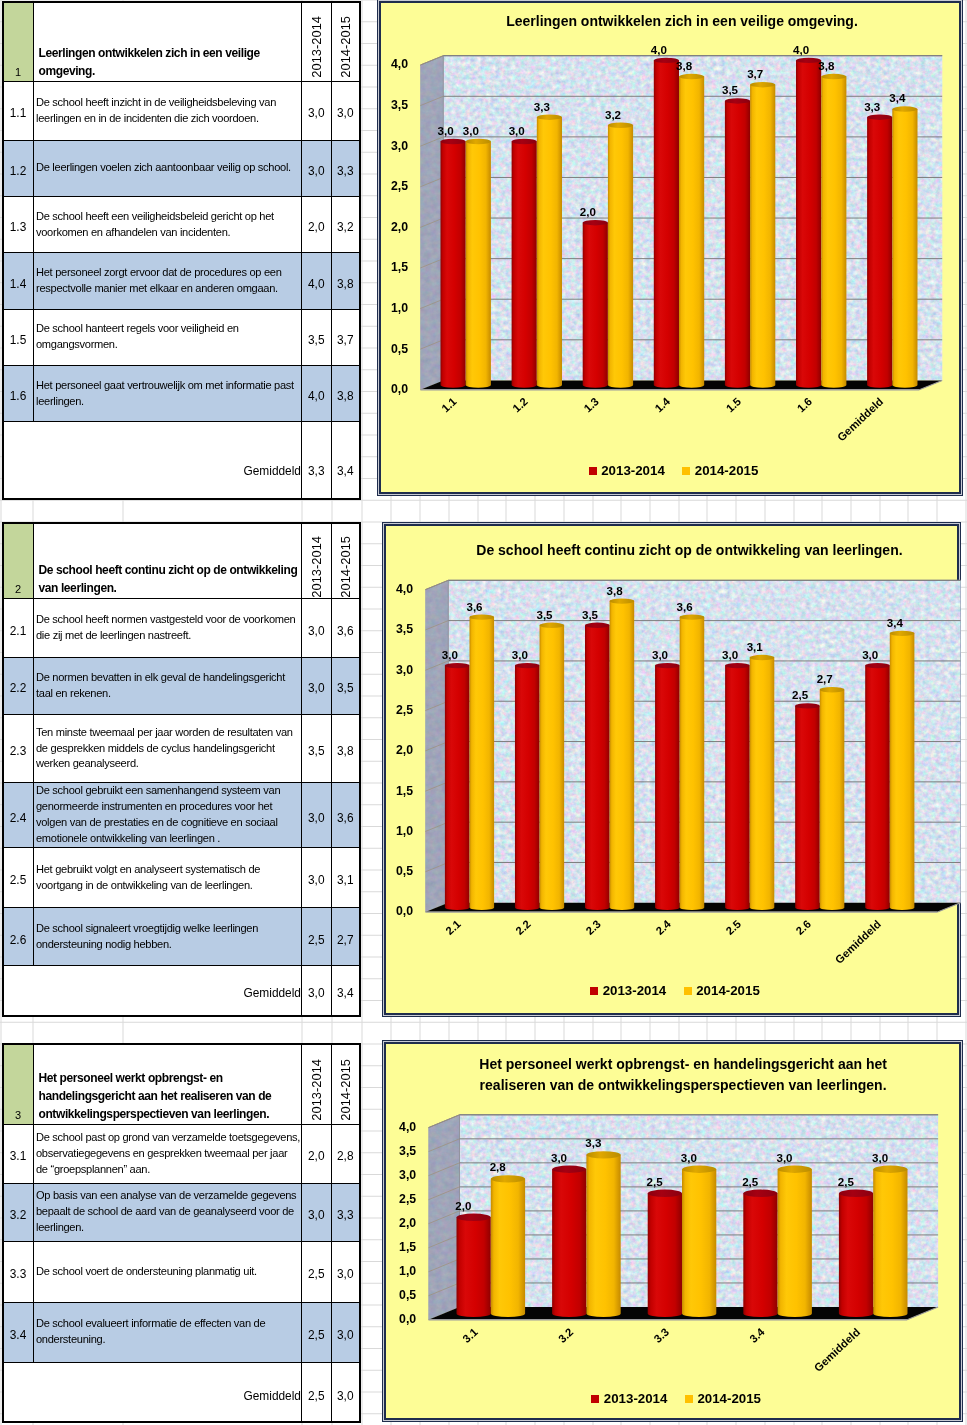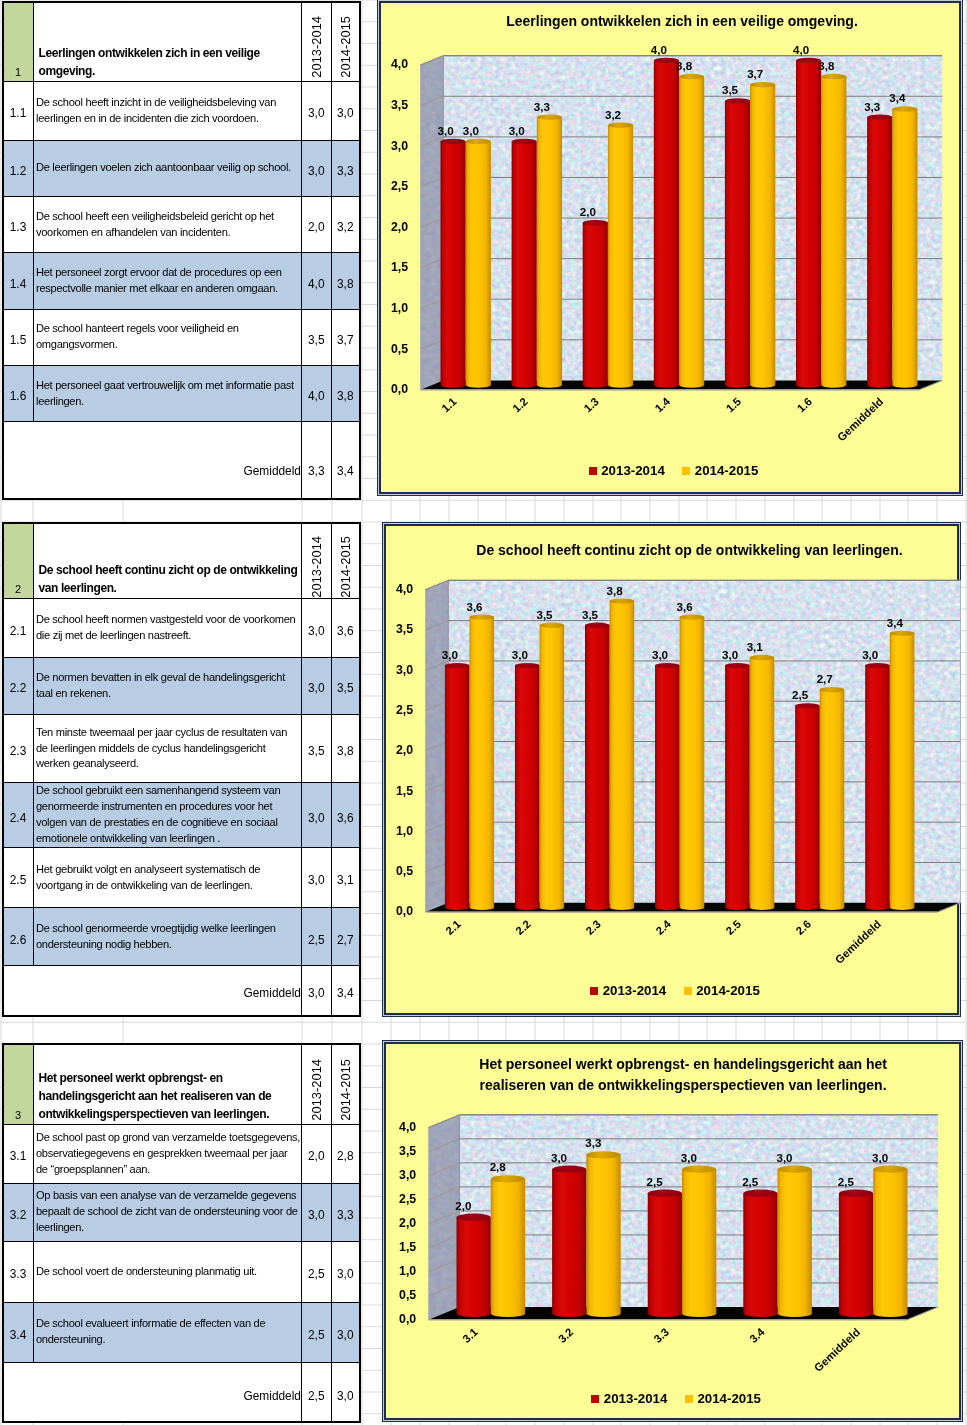--- a/index.html
+++ b/index.html
@@ -262,39 +262,39 @@
 <td class="val">3,6</td>
 </tr>
 <tr style="height:57.2px">
 <td class="num sh">2.2</td>
 <td class="desc sh">De normen bevatten in elk geval de handelingsgericht taal en rekenen.</td>
 <td class="val sh">3,0</td>
 <td class="val sh">3,5</td>
 </tr>
 <tr style="height:68.4px">
 <td class="num">2.3</td>
-<td class="desc">Ten minste tweemaal per jaar cyclus de resultaten van de leerlingen middels de cyclus handelingsgericht werken geanalyseerd.</td>
+<td class="desc">Ten minste tweemaal per jaar worden de resultaten van de gesprekken middels de cyclus handelingsgericht werken geanalyseerd.</td>
 <td class="val">3,5</td>
 <td class="val">3,8</td>
 </tr>
 <tr style="height:57.0px">
 <td class="num sh">2.4</td>
 <td class="desc sh">De school gebruikt een samenhangend systeem van genormeerde instrumenten en procedures voor het volgen van de prestaties en de cognitieve en sociaal emotionele ontwikkeling van leerlingen .</td>
 <td class="val sh">3,0</td>
 <td class="val sh">3,6</td>
 </tr>
 <tr style="height:60.7px">
 <td class="num">2.5</td>
 <td class="desc">Het gebruikt volgt en analyseert systematisch de voortgang in de ontwikkeling van de leerlingen.</td>
 <td class="val">3,0</td>
 <td class="val">3,1</td>
 </tr>
 <tr style="height:57.9px">
 <td class="num sh">2.6</td>
-<td class="desc sh">De school genormeerde vroegtijdig welke leerlingen ondersteuning nodig hebben.</td>
+<td class="desc sh">De school signaleert vroegtijdig welke leerlingen ondersteuning nodig hebben.</td>
 <td class="val sh">2,5</td>
 <td class="val sh">2,7</td>
 </tr>
 <tr style="height:50.5px">
 <td class="gem" colspan="2" style="padding-top:20.0px">Gemiddeld</td>
 <td class="val avg" style="padding-top:20.0px">3,0</td>
 <td class="val avg" style="padding-top:20.0px">3,4</td>
 </tr>
 </tbody>
   </table>
@@ -321,21 +321,21 @@
         </td>
 </tr>
 <tr style="height:58.9px">
 <td class="num">3.1</td>
 <td class="desc">De school past op grond van verzamelde toetsgegevens, observatiegegevens en gesprekken  tweemaal per jaar de “groepsplannen”  aan.</td>
 <td class="val">2,0</td>
 <td class="val">2,8</td>
 </tr>
 <tr style="height:58.2px">
 <td class="num sh">3.2</td>
-<td class="desc sh">Op basis van een analyse van de verzamelde gegevens bepaalt de school de zicht van de ondersteuning  voor de leerlingen.</td>
+<td class="desc sh">Op basis van een analyse van de verzamelde gegevens bepaalt de school de aard van de geanalyseerd  voor de leerlingen.</td>
 <td class="val sh">3,0</td>
 <td class="val sh">3,3</td>
 </tr>
 <tr style="height:60.9px">
 <td class="num">3.3</td>
 <td class="desc">De school voert de ondersteuning planmatig uit.</td>
 <td class="val">2,5</td>
 <td class="val">3,0</td>
 </tr>
 <tr style="height:60.2px">

